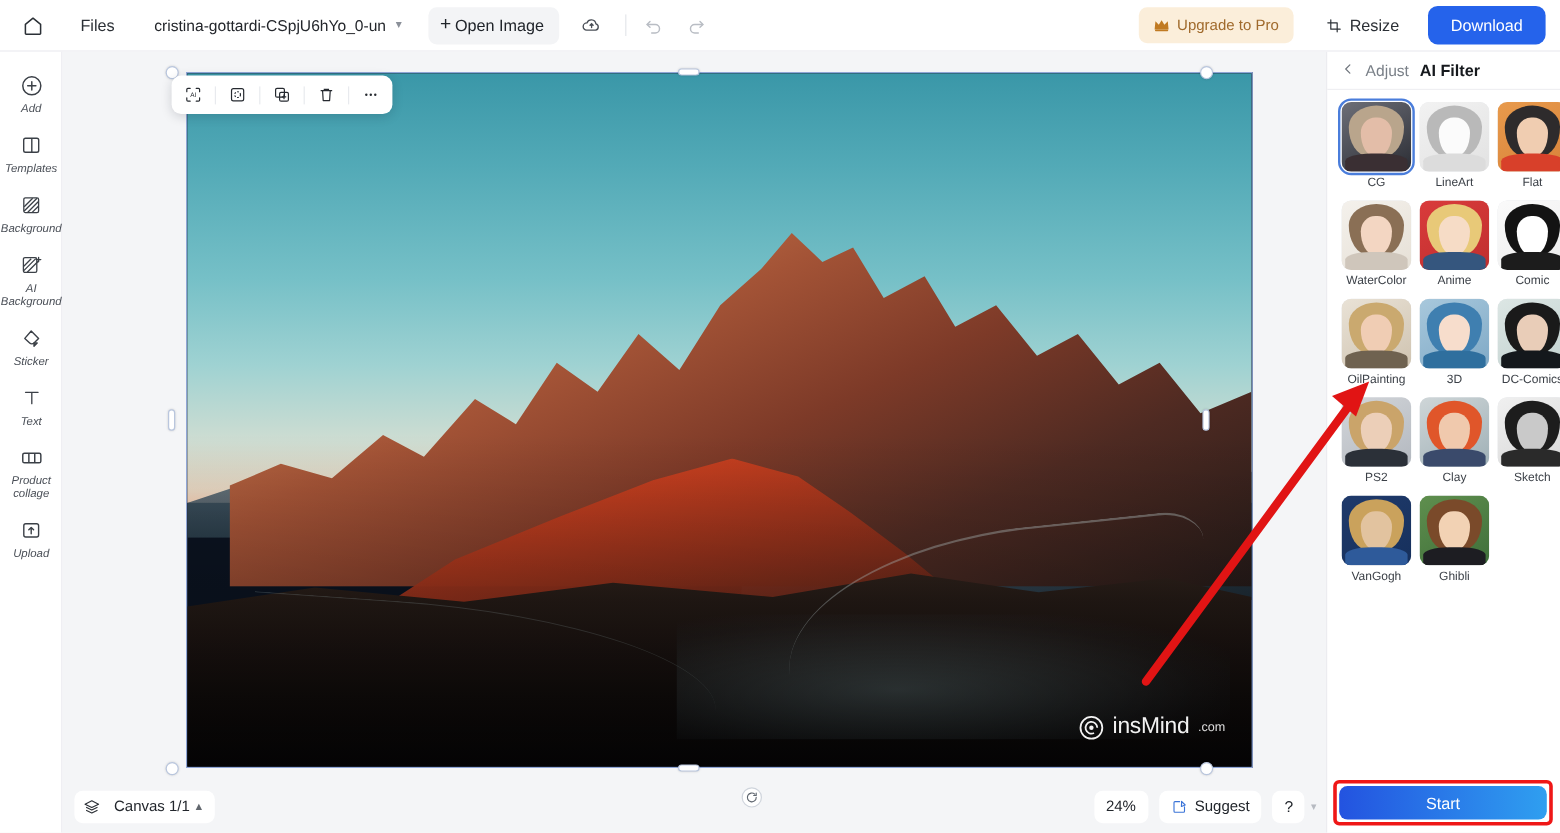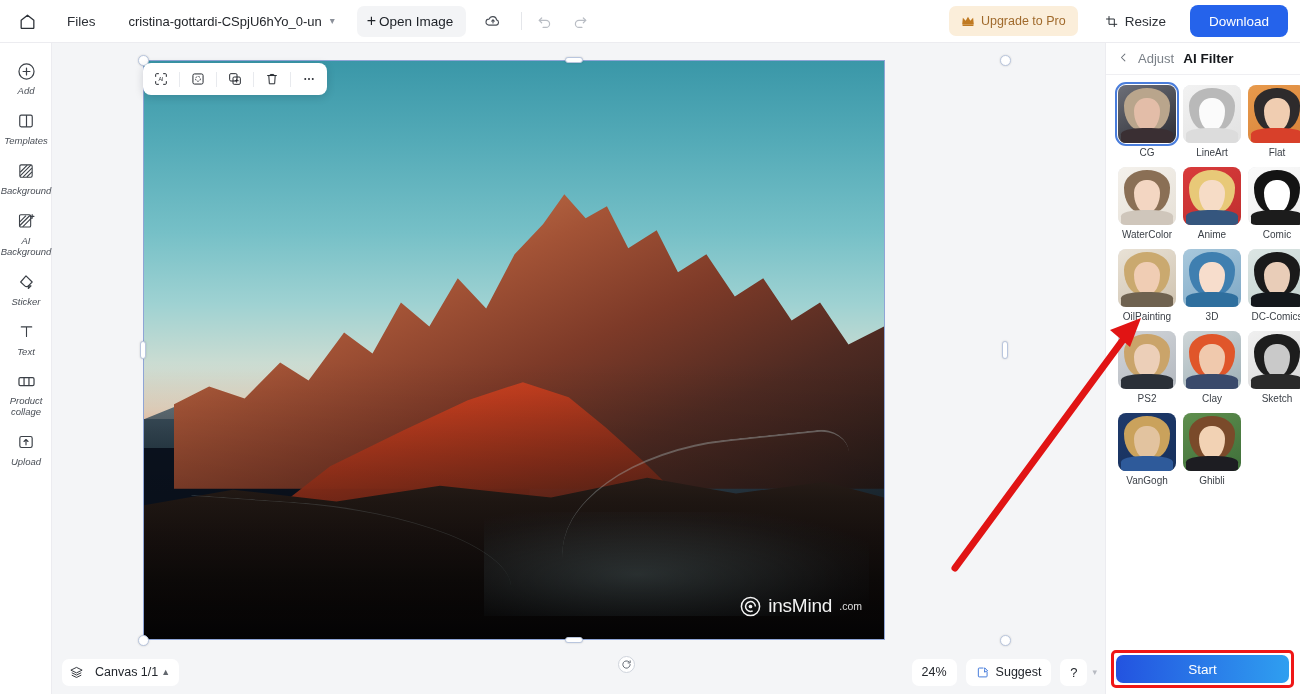--- a/index.html
+++ b/index.html
@@ -79,21 +79,21 @@
   }
   .side-ic { color: #3b4047; display: flex; align-items: center; justify-content: center; height: 22px; }
   .side-lb { font-size: 9.5px; color: #4a4f57; text-align: center; line-height: 1.15; font-style: italic; }
 
   
   .canvas-area {
     position: absolute; left: 52px; top: 43px; width: 1053px; height: 651px;
     background: #f4f5f7; overflow: hidden;
   }
   .canvas-box {
-    position: absolute; left: 91px; top: 17px; width: 742px; height: 580px;
+    position: absolute; left: 103px; top: 17px; width: 889px; height: 580px;
     border: 1px solid #8fa5d6; background: #0b1320;
   }
   .photo { position: absolute; inset: 0; overflow: hidden; }
   .sky {
     position: absolute; left: 0; top: 0; width: 100%; height: 62%;
     background: linear-gradient(to bottom, #3a97a8 0%, #53aab7 22%, #76c0c7 48%, #9fd2d2 68%, #cfddd2 86%, #e8d7c2 97%, #f0cdb4 100%);
   }
   .ridge-far {
     position: absolute; left: 0; bottom: 33%; width: 100%; height: 18%;
     background: linear-gradient(to bottom, #6d7f8e, #2f4450);

